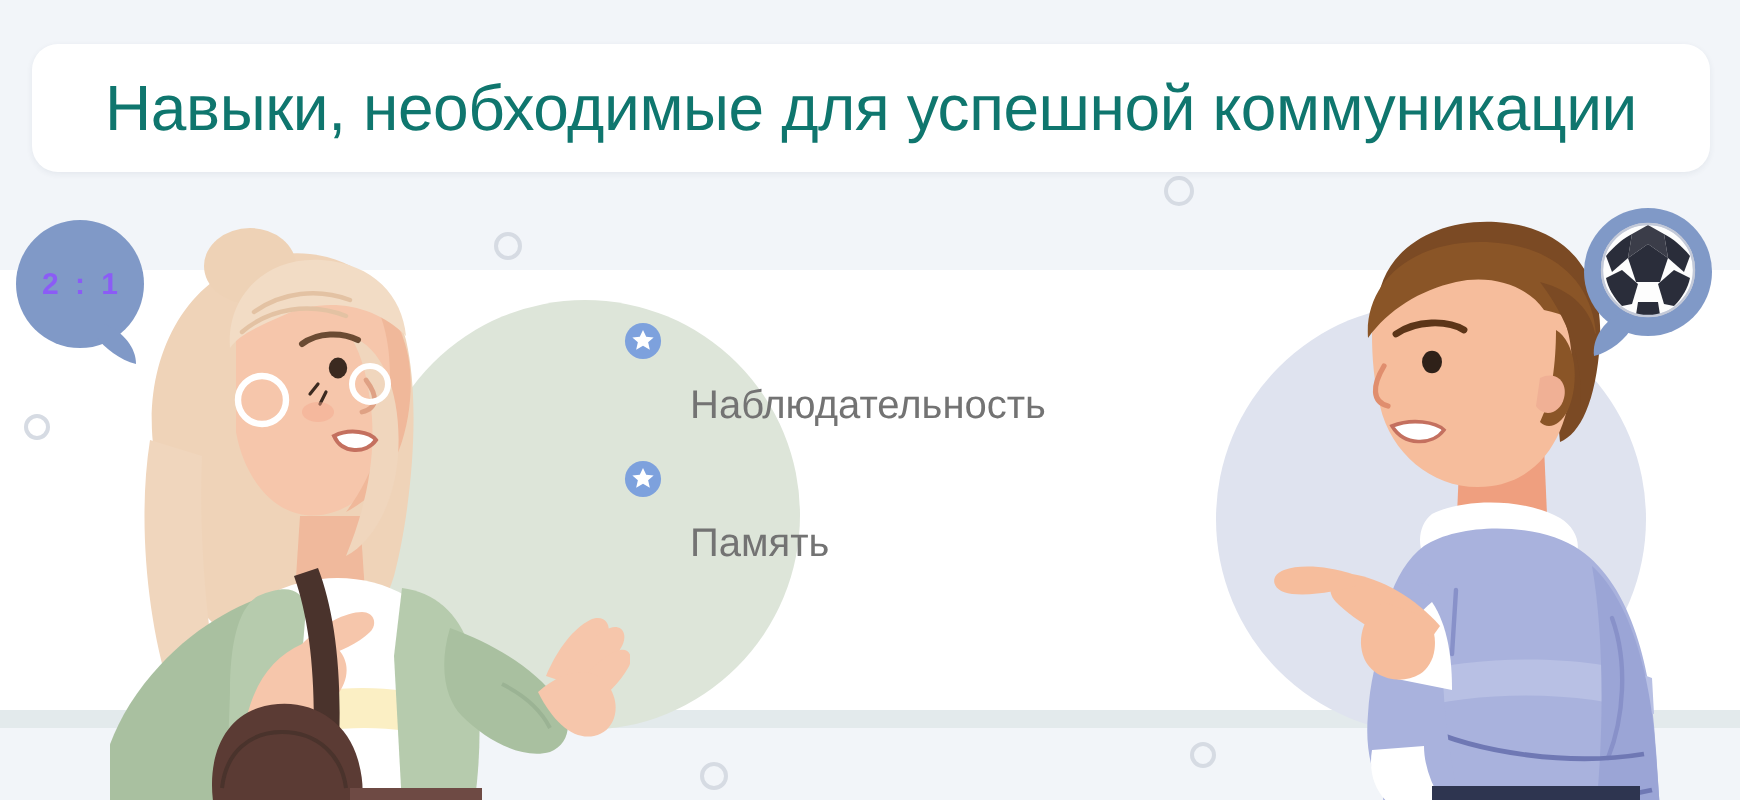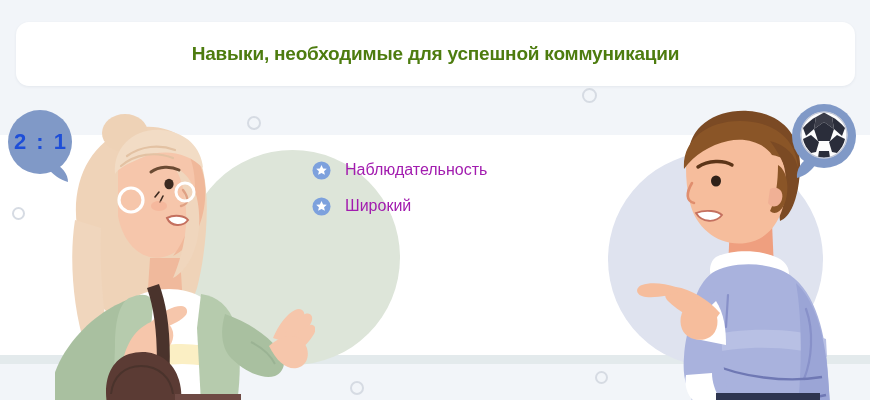--- a/index.html
+++ b/index.html
@@ -42,23 +42,23 @@
     height: 64px;
     background: #ffffff;
     border-radius: 13px;
     box-shadow: 0 1px 3px rgba(40,60,90,0.07);
     display: flex;
     align-items: center;
     justify-content: center;
     z-index: 7;
   }
   .header-title {
-    font-size: 19px;
-    font-weight: bold;
-    color: #4d7c0f;
+    font-size: 32px;
+    font-weight: normal;
+    color: #0f766e;
     letter-spacing: -0.2px;
     white-space: nowrap;
   }
 
   
   .white-panel {
     position: absolute;
     left: 0;
     top: 135px;
     width: 870px;
@@ -122,43 +122,44 @@
   }
   .skill-row:last-child { margin-bottom: 0; }
   .star-badge {
     flex: 0 0 auto;
     width: 19px;
     height: 19px;
     margin-top: 1px;
     margin-right: 14px;
   }
   .skill-label {
-    font-size: 16px;
-    color: #a21caf;
+    font-size: 20px;
+    color: #737373;
     line-height: 19px;
     white-space: pre-line;
+    margin-top: 34px;
   }
 
   
   .bubble {
     position: absolute;
     z-index: 8;
   }
   .bubble-left { left: 6px; top: 110px; }
   .bubble-right { left: 789px; top: 104px; }
   .bubble-score {
     position: absolute;
     left: 0; top: 0;
     width: 70px; height: 64px;
     display: flex;
     align-items: center;
     justify-content: center;
-    font-size: 22px;
+    font-size: 15px;
     font-weight: bold;
-    color: #1d4ed8;
+    color: #8b5cf6;
     letter-spacing: 2px;
     pointer-events: none;
   }
 
   
   .char { position: absolute; z-index: 5; }
   .char-left { left: 55px; top: 108px; }
   .char-right { left: 620px; top: 105px; }
 </style>
 </head>
@@ -310,21 +311,21 @@
   <circle cx="10" cy="10" r="9.5" fill="#7da1dd"></circle>
   <path d="M10 4.2 L11.7 7.8 L15.6 8.1 L12.7 10.7 L13.6 14.6 L10 12.5 L6.4 14.6 L7.3 10.7 L4.4 8.1 L8.3 7.8 Z" fill="#ffffff"></path>
 </svg></span>
         <span class="skill-label">Наблюдательность</span>
       </div>
       <div class="skill-row">
         <span class="star-badge"><svg viewBox="0 0 20 20" width="19" height="19" xmlns="http://www.w3.org/2000/svg">
   <circle cx="10" cy="10" r="9.5" fill="#7da1dd"></circle>
   <path d="M10 4.2 L11.7 7.8 L15.6 8.1 L12.7 10.7 L13.6 14.6 L10 12.5 L6.4 14.6 L7.3 10.7 L4.4 8.1 L8.3 7.8 Z" fill="#ffffff"></path>
 </svg></span>
-        <span class="skill-label">Широкий</span>
+        <span class="skill-label">Память</span>
       </div>
     </div>
 
   <div class="bubble bubble-left">
     <svg width="72" height="80" viewBox="0 0 72 80" xmlns="http://www.w3.org/2000/svg">
       <circle cx="34" cy="32" r="32" fill="#8099c7"></circle>
       <path d="M46 52 C56 56 62 64 62 72 C54 70 46 64 42 58 Z" fill="#8099c7"></path>
     </svg>
     <div class="bubble-score">2 : 1</div>
   </div>

